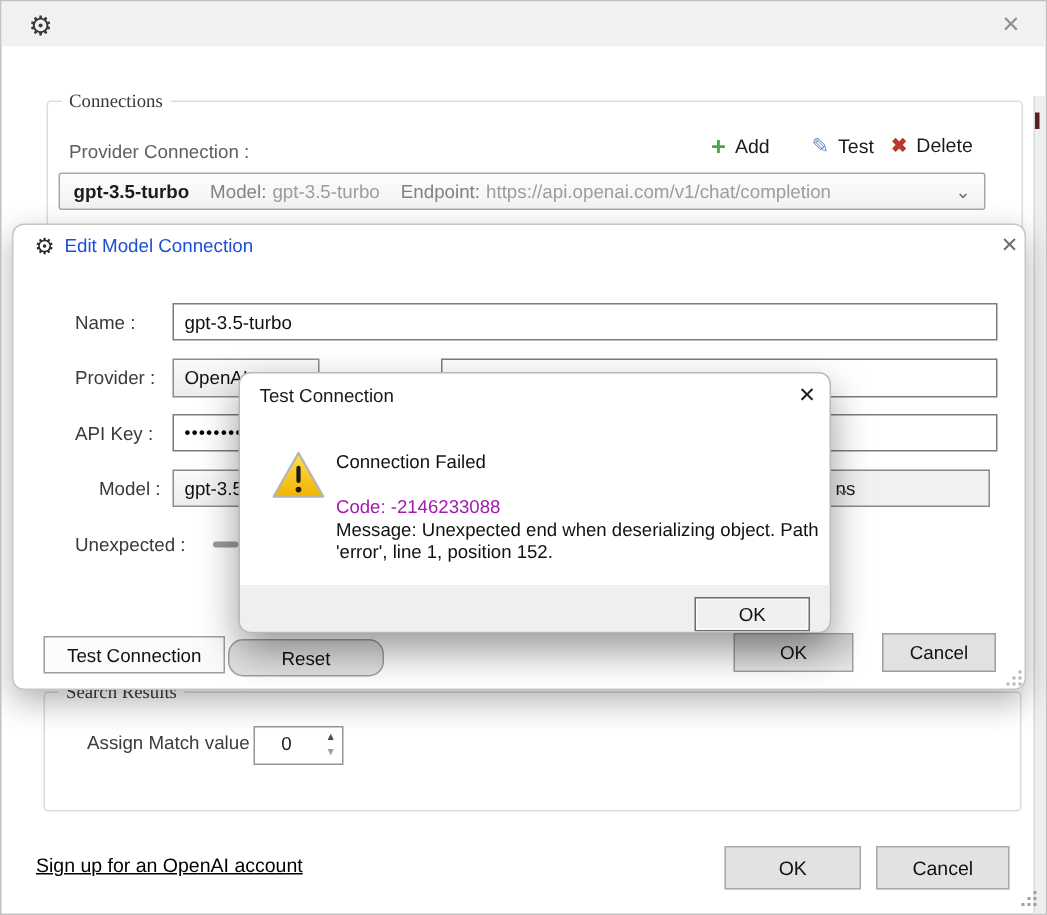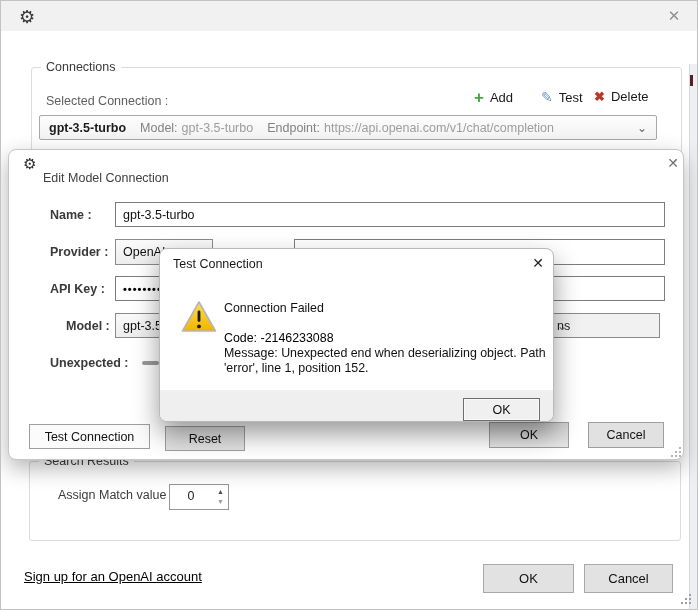--- a/index.html
+++ b/index.html
@@ -9,21 +9,21 @@
            border:1px solid #c2c2c2; overflow:hidden; margin:0 auto; }
   .abs { position:absolute; }
 
   
   .titlebar { left:0; top:0; width:698px; height:30px; background:#f1f1f1; }
   .gear-main { left:18px; top:5px; font-size:18px; color:#3a3a3a; }
   .close-main { left:663px; top:6px; font-size:15px; color:#8f8f8f; width:20px; text-align:center; cursor:default; }
 
   .groupbox { border:1px solid #dcdcdc; border-radius:3px; background:transparent; }
   .group-legend { position:absolute; top:-8px; left:9px; background:#fff; padding:0 5px;
-                  font-size:12.5px; color:#3a3a3a; }
+                  font-size:12.5px; color:#3a3a3a;font-family:Liberation Serif, serif; }
   .gb-connections { left:30px; top:66px; width:651px; height:389px; }
   .gb-search { left:28px; top:460px; width:652px; height:80px; }
 
   .sel-conn-label { left:45px; top:93px; font-size:12.5px; color:#5f5f5f; }
 
   .toolbtn { display:flex; align-items:center; gap:6px; font-size:13px; color:#1a1a1a; cursor:pointer; }
   .btn-add { left:473px; top:88px; }
   .btn-edit { left:540px; top:88px; }
   .btn-delete { left:593px; top:88px; }
   .plus-ico { color:#4aa64a; font-weight:bold; font-size:17px; line-height:17px; }
@@ -66,81 +66,81 @@
   .grip i:nth-child(3){ right:10px; bottom:2px; } .grip i:nth-child(4){ right:2px; bottom:6px; }
   .grip i:nth-child(5){ right:6px; bottom:6px; } .grip i:nth-child(6){ right:2px; bottom:10px; }
   .grip-main { left:676px; top:591px; }
 
   
   .edit-dialog { left:7px; top:148px; width:676px; height:311px; background:#fff;
                  border:1px solid #c6c6c6; border-radius:8px;
                  box-shadow:0 8px 22px rgba(0,0,0,.30); z-index:10; }
   .edit-dialog .abs { position:absolute; }
   .gear-edit { left:14px; top:5px; font-size:15px; color:#2e2e2e; }
-  .edit-title { left:34px; top:7px; font-size:12.5px; color:#404040;margin-top:14px; }
+  .edit-title { left:34px; top:7px; font-size:12.5px; color:#1d4ed8; }
   .close-edit { left:655px; top:5px; font-size:14px; color:#6f6f6f; width:18px; text-align:center; }
 
-  .fld-label { font-size:12.5px; color:#3a3a3a;font-weight:bold; }
+  .fld-label { font-size:12.5px; color:#3a3a3a; }
   .txtinput { background:#fff; border:1px solid #7c7c7c; font-size:12.5px; color:#111;
               display:flex; align-items:center; padding:0 7px; }
   .combo { background:linear-gradient(#fafafa,#ededed); border:1px solid #8a8a8a;
            font-size:12.5px; color:#111; display:flex; align-items:center; padding:0 7px; }
   .lbl-name { left:41px; top:58px; }  .in-name { left:106px; top:52px; width:550px; height:25px; }
   .lbl-provider { left:41px; top:95px; } .in-provider { left:106px; top:89px; width:98px; height:26px; }
   .in-provider2 { left:285px; top:89px; width:371px; height:26px; }
   .lbl-apikey { left:41px; top:132px; } .in-apikey { left:106px; top:126px; width:550px; height:25px;
                 overflow:hidden; font-weight:bold; font-size:11px; letter-spacing:1px; color:#000; }
   .lbl-model { left:41px; top:169px;margin-left:16px; } .in-model { left:106px; top:163px; width:200px; height:25px; }
   .in-model2 { left:323px; top:163px; width:328px; height:25px; background:#f1f1f1;
                border:1px solid #8a8a8a; font-size:12.5px; color:#222; overflow:hidden; }
   .in-model2 span { position:absolute; left:224px; top:5px; }
   .model2-chevron { position:absolute; right:9px; top:4px; color:#666; font-size:12px; }
   .lbl-temp { left:41px; top:206px; } .temp-slider { left:133px; top:211px; width:17px; height:4px;
               background:#9a9a9a; border-radius:2px; }
   .dlgbtn { background:#e1e1e1; border:1px solid #9e9e9e; font-size:12.5px; color:#111;
             display:flex; align-items:center; justify-content:center; cursor:pointer; }
   .btn-test { left:20px; top:274px; width:121px; height:25px; background:#fbfbfb; }
-  .btn-reset { left:156px; top:276px; width:80px; height:25px; }
+  .btn-reset { left:143px; top:276px; width:104px; height:25px;border-radius:10px; }
   .btn-edit-ok { left:480px; top:272px; width:80px; height:26px;
                  background:linear-gradient(#cfcfcf,#e6e6e6); }
   .btn-edit-cancel { left:579px; top:272px; width:76px; height:26px; }
   .grip-edit { left:658px; top:295px; }
   .grip-edit i { background:#b5b5b5; }
 
   
   .msgbox { left:158px; top:247px; width:395px; height:174px; background:#fff;
             border:1px solid #b9b9b9; border-radius:8px;
             box-shadow:0 12px 26px rgba(0,0,0,.40); z-index:20; overflow:hidden; }
   .msgbox .abs { position:absolute; }
   .msg-title { left:13px; top:8px; font-size:12.5px; color:#1a1a1a; }
   .close-msg { left:368px; top:6px; font-size:14px; color:#222; width:20px; text-align:center; }
   .warn-icon { left:21px; top:50px; width:36px; height:36px; }
   .msg-heading { left:64px; top:52px; font-size:12.4px; color:#111; }
-  .msg-code { left:64px; top:82px; font-size:12.4px; color:#000000; }
+  .msg-code { left:64px; top:82px; font-size:12.4px; color:#a21caf; }
   .msg-text { left:64px; top:97px; width:338px; font-size:12.4px; line-height:15px; color:#111; }
   .msg-footer { left:0; top:141px; width:395px; height:33px; background:#efefef; }
   .btn-msg-ok { left:303px; top:149px; width:77px; height:23px; background:#f0f0f0;
                 border:1px solid #6d6d6d; box-shadow:inset 0 0 0 1px #fafafa;
                 font-size:12.5px; color:#111; display:flex; align-items:center;
                 justify-content:center; cursor:pointer; }
 </style>
 </head>
 <body>
 
 <div class="stage">
 
   <div class="abs titlebar"></div>
   <span class="abs gear-main">⚙</span>
   <span class="abs close-main">✕</span>
 
   <div class="abs groupbox gb-connections">
     <span class="group-legend">Connections</span>
   </div>
 
-  <span class="abs sel-conn-label">Selected Connection :</span>
+  <span class="abs sel-conn-label">Provider Connection :</span>
 
   <div class="abs toolbtn btn-add">
     <span class="plus-ico">+</span>
     <span>Add</span>
   </div>
   <div class="abs toolbtn btn-edit">
     <span class="pencil-ico">✎</span>
     <span>Test</span>
   </div>
   <div class="abs toolbtn btn-delete">

